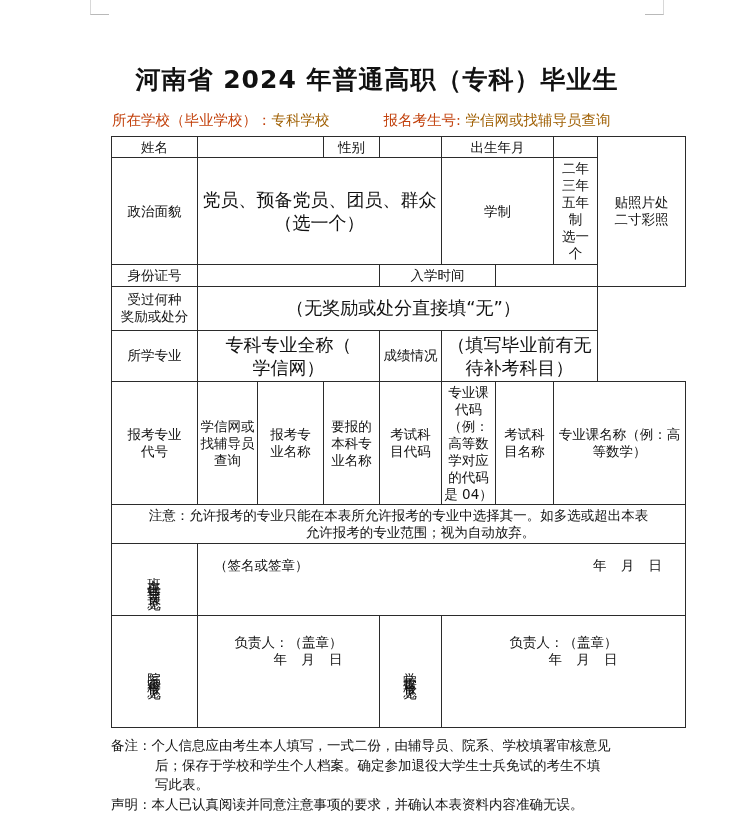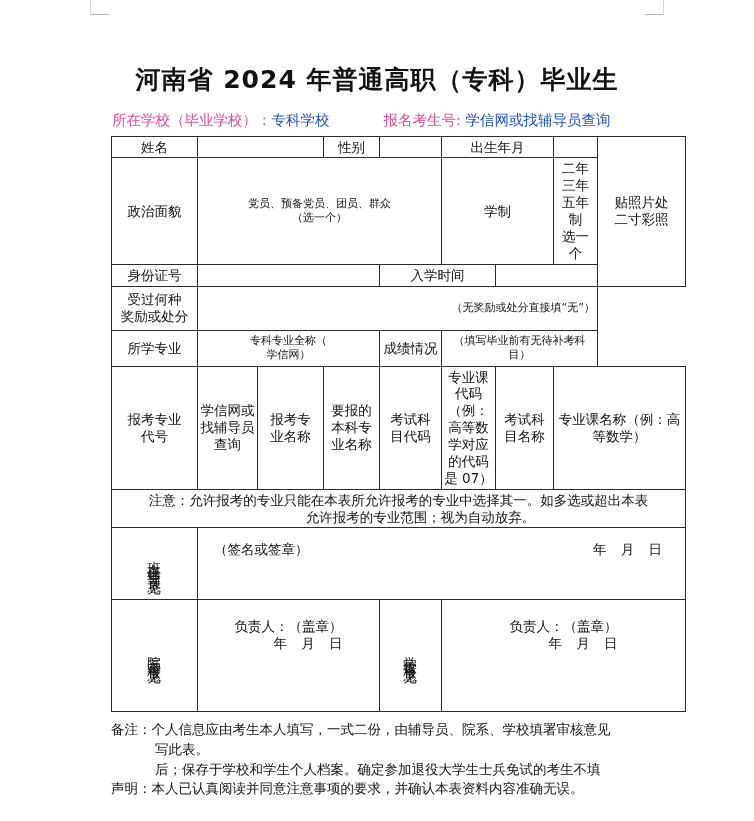--- a/index.html
+++ b/index.html
@@ -53,22 +53,22 @@
   .meta-row {
     margin: 14px 0 6px 0;
     padding-left: 112px;
     padding-right: 60px;
     font-size: 14.5px;
     display: flex;
     align-items: baseline;
   }
   .meta-left  { white-space: nowrap; }
   .meta-right { white-space: nowrap; margin-left: 54px; }
-  .meta-label { color: #ec4899; }
-  .red { color: #1d4ed8; }
+  .meta-label { color: #c2410c; }
+  .red { color: #a16207; }
 
   table.form {
     border-collapse: collapse;
     margin-left: 111px;
     width: 574px;
     table-layout: fixed;
   }
   table.form td {
     border: 1px solid #2b2b2b;
     text-align: center;
@@ -79,21 +79,21 @@
     color: #111;
     word-break: break-all;
   }
   td.lbl { font-size: 14px; white-space: nowrap; }
   td.note-red {
     color: #c0504d;
     font-size: 11px;
     line-height: 1.2;
     padding: 2px 1px;
   }
-  td.note-red.bigger { font-size: 11px; line-height: 1.3; }
+  td.note-red.bigger { font-size: 18px; line-height: 1.3; }
   td.blank { }
 
   td.photo {
     font-size: 13.5px;
     line-height: 1.5;
     border-left: 1px solid #2b2b2b;
     border-top: none;
     border-right: none;
     border-bottom: none;
     text-align: center;
@@ -235,21 +235,21 @@
       <td class="blank" colspan="3"></td>
       <td class="lbl" colspan="2">入学时间</td>
       <td class="blank" colspan="2"></td>
     </tr>
 
     <tr style="height:44px">
       <td class="lbl">
         <div>受过何种</div>
         <div>奖励或处分</div>
       </td>
-      <td class="note-red bigger" colspan="7" style="text-align:right;padding-left:14px">（无奖励或处分直接填“无”）</td>
+      <td class="note-red bigger" colspan="7" style="text-align:center;padding-left:14px">（无奖励或处分直接填“无”）</td>
       <td style="border:none"></td>
     </tr>
 
     <tr style="height:36px">
       <td class="lbl">所学专业</td>
       <td class="note-red bigger" colspan="3">
         <div>专科专业全称（</div>
         <div>学信网）</div>
       </td>
       <td class="lbl">成绩情况</td>
@@ -265,21 +265,21 @@
       <td class="note-red">学信网或找辅导员查询</td>
       <td class="lbl">
         <div>报考专</div>
         <div>业名称</div>
       </td>
       <td class="note-red">要报的本科专业名称</td>
       <td class="lbl">
         <div>考试科</div>
         <div>目代码</div>
       </td>
-      <td class="note-red">专业课代码（例：高等数学对应的代码是 07）</td>
+      <td class="note-red">专业课代码（例：高等数学对应的代码是 04）</td>
       <td class="lbl">
         <div>考试科</div>
         <div>目名称</div>
       </td>
       <td class="note-red" colspan="2">专业课名称（例：高等数学）</td>
     </tr>
 
     <tr>
       <td class="notice" colspan="9">
         <span>注意：允许报考的专业只能在本表所允许报考的专业中选择其一。如多选或超出本表</span>
@@ -322,22 +322,22 @@
           </span>
         </div>
       </td>
     </tr>
   </tbody>
     </table>
 
   <div class="footer">
     <div>
       <span>备注：</span><span>个人信息应由考生本人填写，一式二份，由辅导员、院系、学校填署审核意见</span>
+      <span class="hang">后；保存于学校和学生个人档案。确定参加退役大学生士兵免试的考生不填</span>
       <span class="hang">写此表。</span>
-      <span class="hang">后；保存于学校和学生个人档案。确定参加退役大学生士兵免试的考生不填</span>
     </div>
     <div>
       <span>声明：</span><span>本人已认真阅读并同意注意事项的要求，并确认本表资料内容准确无误。</span>
       
     </div>
   </div>
 
 </div>
 
 </body></html>

